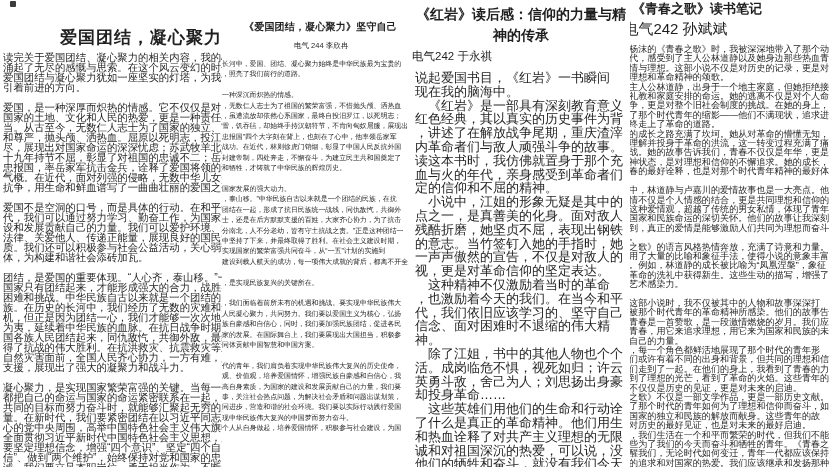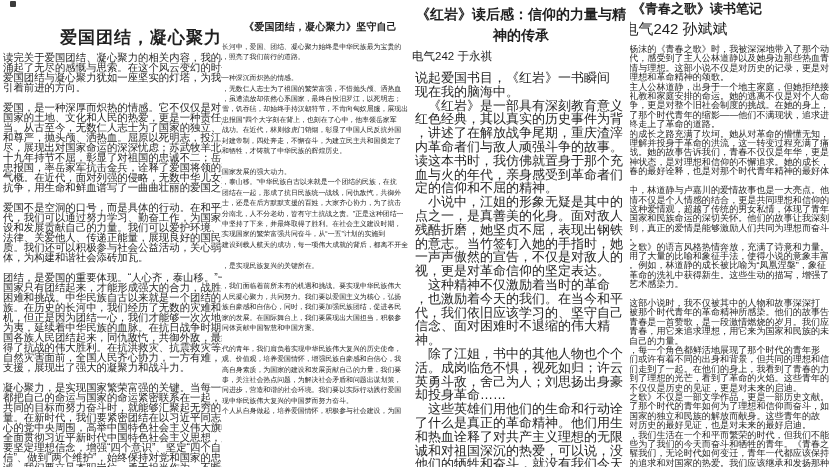--- a/index.html
+++ b/index.html
@@ -43,20 +43,21 @@
 </style>
 </head>
 <body>
 
 <div class="canvas">
 
   <div class="smudge"></div>
 
   <section class="doc doc2">
     <h2 class="title">《爱国团结，凝心聚力》坚守自己</h2>
+    <div class="byline">电气 244 李欣冉</div>
     <div class="body">长河中，爱国、团结、凝心聚力始终是中华民族最为宝贵的
 ，照亮了我们前行的道路。
 
 一种深沉而炽热的情感。
 ，无数仁人志士为了祖国的繁荣富强，不惜抛头颅、洒热血
 ，虽遭流放却依然心系国家，最终自投汨罗江，以死明志；
 雪，饥吞毡，却始终手持汉朝符节，不肯向匈奴屈服，展现出
 忠报国”四个大字刻在背上，也刻在了心中，他率领岳家军
 战功。在近代，林则徐虎门销烟，彰显了中国人民反抗外国
 封建帝制，四处奔走，不懈奋斗，为建立民主共和国奠定了

